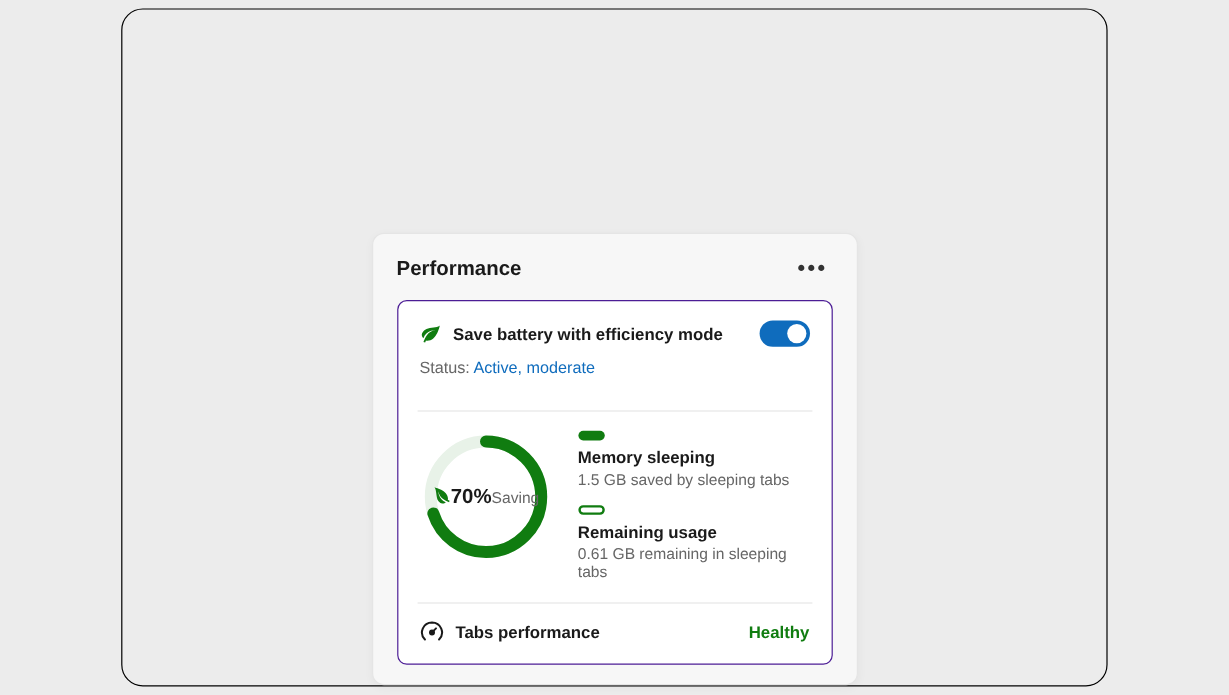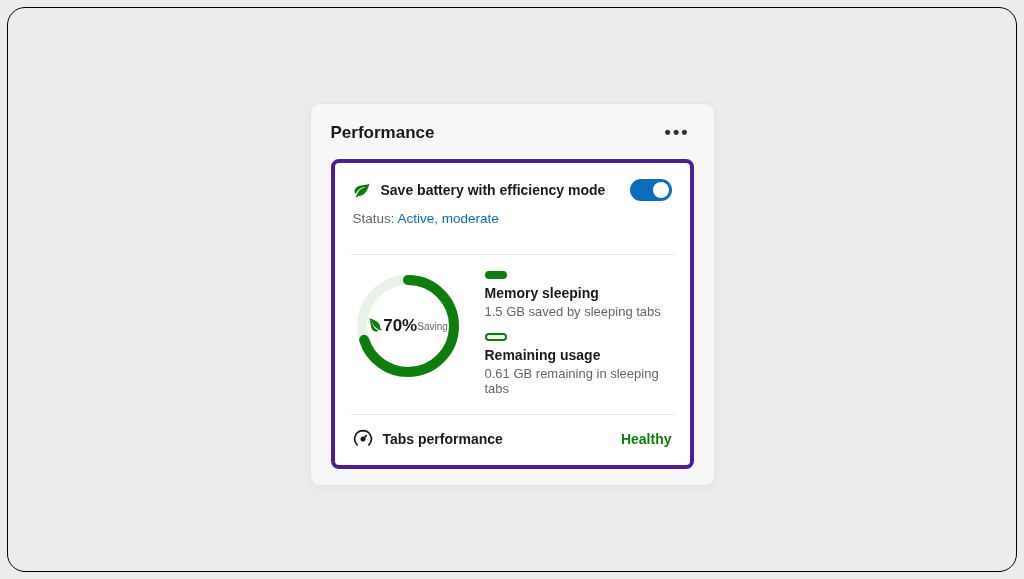--- a/index.html
+++ b/index.html
@@ -12,27 +12,27 @@
     body {
       width: 1024px;
       height: 579px;
       background: #ececec;
       display: flex;
       align-items: center;
       justify-content: center;
     }
     
     .outer-frame {
-      width: 1010px;
+      width: 822px;
       height: 565px;
       background: #ececec;
       border: 1px solid #000;
       border-radius: 18px;
       display: flex;
-      align-items: flex-start;
+      align-items: flex-end;
       justify-content: center;
       padding-top: 95px;
     }
     
     .card {
       width: 405px;
       background: #f7f7f7;
       border: 1px solid #e5e5e5;
       border-radius: 10px;
       padding: 18px 20px 16px 20px;
@@ -56,21 +56,21 @@
       font-size: 18px;
       font-weight: bold;
       color: #333;
       cursor: pointer;
       letter-spacing: 2px;
       padding: 0 4px;
     }
     
     .inner-panel {
       background: #fff;
-      border: 4px solid #4c1d95;
+      border: 1px solid #4c1d95;
       border-radius: 8px;
       padding: 16px 18px 8px 18px;
     }
     
     .efficiency-row {
       display: flex;
       justify-content: space-between;
       align-items: center;
     }
     
@@ -168,21 +168,21 @@
       margin-bottom: 2px;
     }
     
     .gauge-percent {
       font-size: 17px;
       font-weight: 600;
       color: #1a1a1a;
     }
     
     .gauge-label {
-      font-size: 10px;
+      font-size: 13px;
       color: #666;
     }
     
     .stats-info {
       flex: 1;
       display: flex;
       flex-direction: column;
       justify-content: center;
       gap: 14px;
     }

